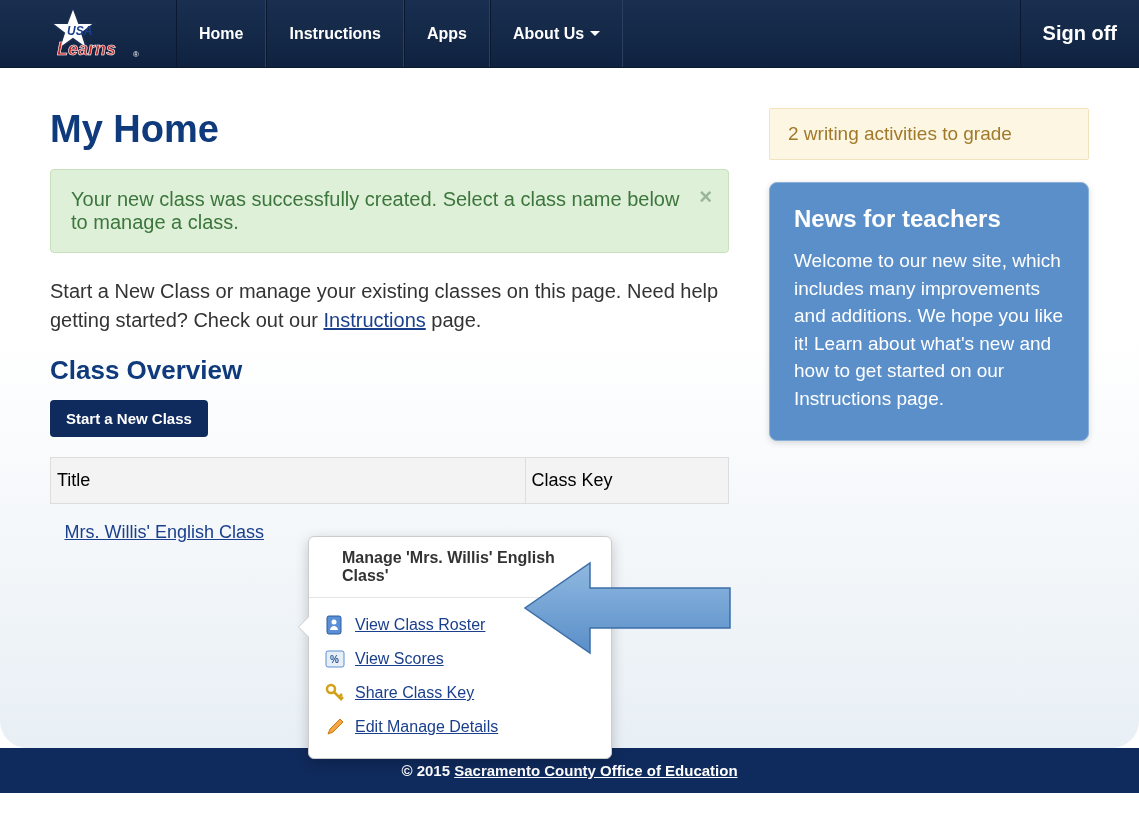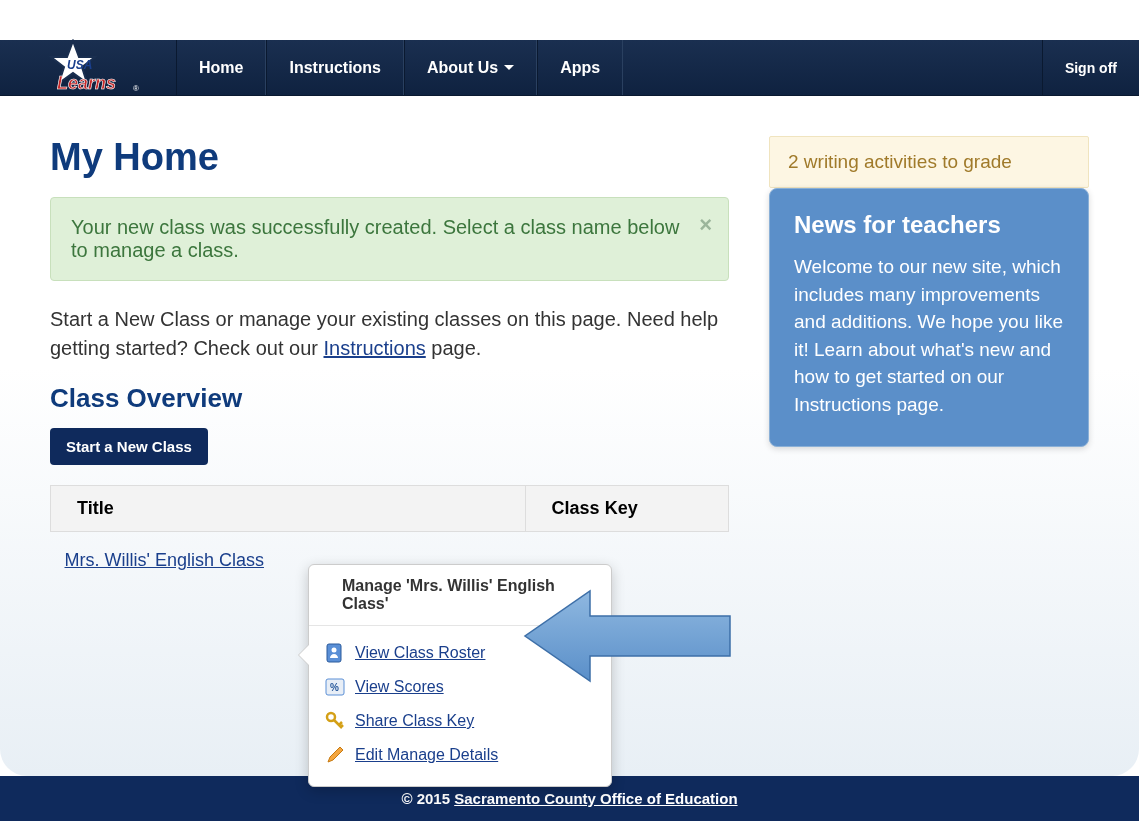--- a/index.html
+++ b/index.html
@@ -2,34 +2,33 @@
 <html><head>
 <meta charset="utf-8">
 <style>
 * { box-sizing: border-box; margin: 0; padding: 0; }
 body { font-family: "Helvetica Neue", Arial, sans-serif; background: #fff; width: 1139px; }
 
 .navbar {
   background: linear-gradient(to bottom, #1a2f50, #0f2240);
   display: flex;
   align-items: stretch;
-  height: 56px;
+  height: 68px;
   border-bottom: 1px solid #0a1930;
-  margin-top: 40px;
 }
 .logo-area { width: 176px; display: flex; align-items: center; justify-content: center; }
 .logo { width: 110px; height: 58px; position: relative; }
 .nav-links { display: flex; }
 .nav-link {
   color: #fff; font-weight: bold; font-size: 16px; padding: 0 22px;
   display: flex; align-items: center; border-left: 1px solid #0a1930; border-right: 1px solid #2a4060;
   cursor: pointer;
 }
 .nav-spacer { flex: 1; }
-.signoff { color: #fff; font-weight: bold; font-size: 14px; padding: 4px 22px; display: flex; align-items: center; cursor: pointer; border-left: 1px solid #0a1930; }
+.signoff { color: #fff; font-weight: bold; font-size: 20px; padding: 4px 22px; display: flex; align-items: center; cursor: pointer; border-left: 1px solid #0a1930; }
 
 .content-wrap { background: linear-gradient(to bottom, #fff 40%, #e8eff5); padding: 40px 50px 60px; display: flex; gap: 40px; min-height: 680px; position: relative; border-radius: 27px; }
 .left-col { flex: 1; max-width: 680px; }
 .right-col { width: 320px; }
 
 h1.page-title { color: #0f3b7c; font-size: 38px; font-weight: bold; margin-bottom: 18px; }
 
 .alert-success {
   background: #dff0d8; border: 1px solid #c8e0bc; color: #3c763d;
   padding: 18px 40px 18px 20px; font-size: 20px; border-radius: 4px; position: relative; margin-bottom: 24px;
@@ -41,29 +40,29 @@
 
 h2.section-title { color: #0f3b7c; font-size: 26px; font-weight: bold; margin-bottom: 14px; }
 
 .btn-primary {
   background: #0f2a5c; color: #fff; font-weight: bold; font-size: 15px;
   padding: 10px 16px; border: none; border-radius: 4px; cursor: pointer; margin-bottom: 20px;
 }
 
 .class-table { width: 100%; border-collapse: collapse; }
 .class-table th {
-  background: #f3f3f3; font-weight: bold; font-size: 18px; text-align: left;
-  padding: 12px 26px; border: 1px solid #ddd;
+  background: #f3f3f3; font-weight: normal; font-size: 18px; text-align: left;
+  padding: 12px 6px; border: 1px solid #ddd;
 }
 .class-table td { padding: 18px 14px; font-size: 18px; }
 .class-table td a { color: #1a3f8c; text-decoration: underline; }
 
 .notification-box {
   background: #fdf6e3; border: 1px solid #f0e4bf; padding: 14px 18px;
-  color: #a07a2a; font-size: 19px; border-radius: 2px; 
+  color: #a07a2a; font-size: 19px; border-radius: 2px; margin-bottom: 22px;
 }
 .account-links { list-style: disc; padding-left: 40px; margin-bottom: 26px; }
 .account-links li { margin-bottom: 6px; font-size: 19px; }
 .account-links a { color: #1a3f8c; text-decoration: underline; }
 
 .news-card {
   background: #5b8fc9; border: 1px solid #8ab0d7; border-radius: 8px;
   color: #fff; padding: 22px 24px 28px; box-shadow: 0 2px 6px rgba(0,0,0,.15);
 }
 .news-card h3 { font-size: 24px; margin-bottom: 14px; font-weight: bold; }
@@ -111,25 +110,25 @@
     <svg class="logo" viewBox="0 0 110 58">
       <polygon points="40,2 46,18 62,18 49,28 54,44 40,34 26,44 31,28 18,18 34,18" fill="#fff" stroke="#1a2f50" stroke-width="2"></polygon>
       <text x="34" y="30" font-size="12" font-weight="bold" fill="#1a3f8c" font-style="italic">USA</text>
       <text x="24" y="50" font-size="18" font-weight="bold" fill="#c62828" font-style="italic" stroke="#fff" stroke-width="0.6">Learns</text>
       <text x="100" y="52" font-size="8" fill="#fff">®</text>
     </svg>
   </div>
   <div class="nav-links">
     <div class="nav-link">Home</div>
     <div class="nav-link">Instructions</div>
+    <div class="nav-link">Apps</div>
     <div class="nav-link">
       <span>About Us</span>
       <span class="caret"></span>
     </div>
-    <div class="nav-link">Apps</div>
   </div>
   <div class="nav-spacer"></div>
   <div class="signoff">Sign off</div>
 </div>
 
 <div class="content-wrap">
   <div class="left-col">
     <h1 class="page-title">My Home</h1>
 
     <div class="alert-success">

